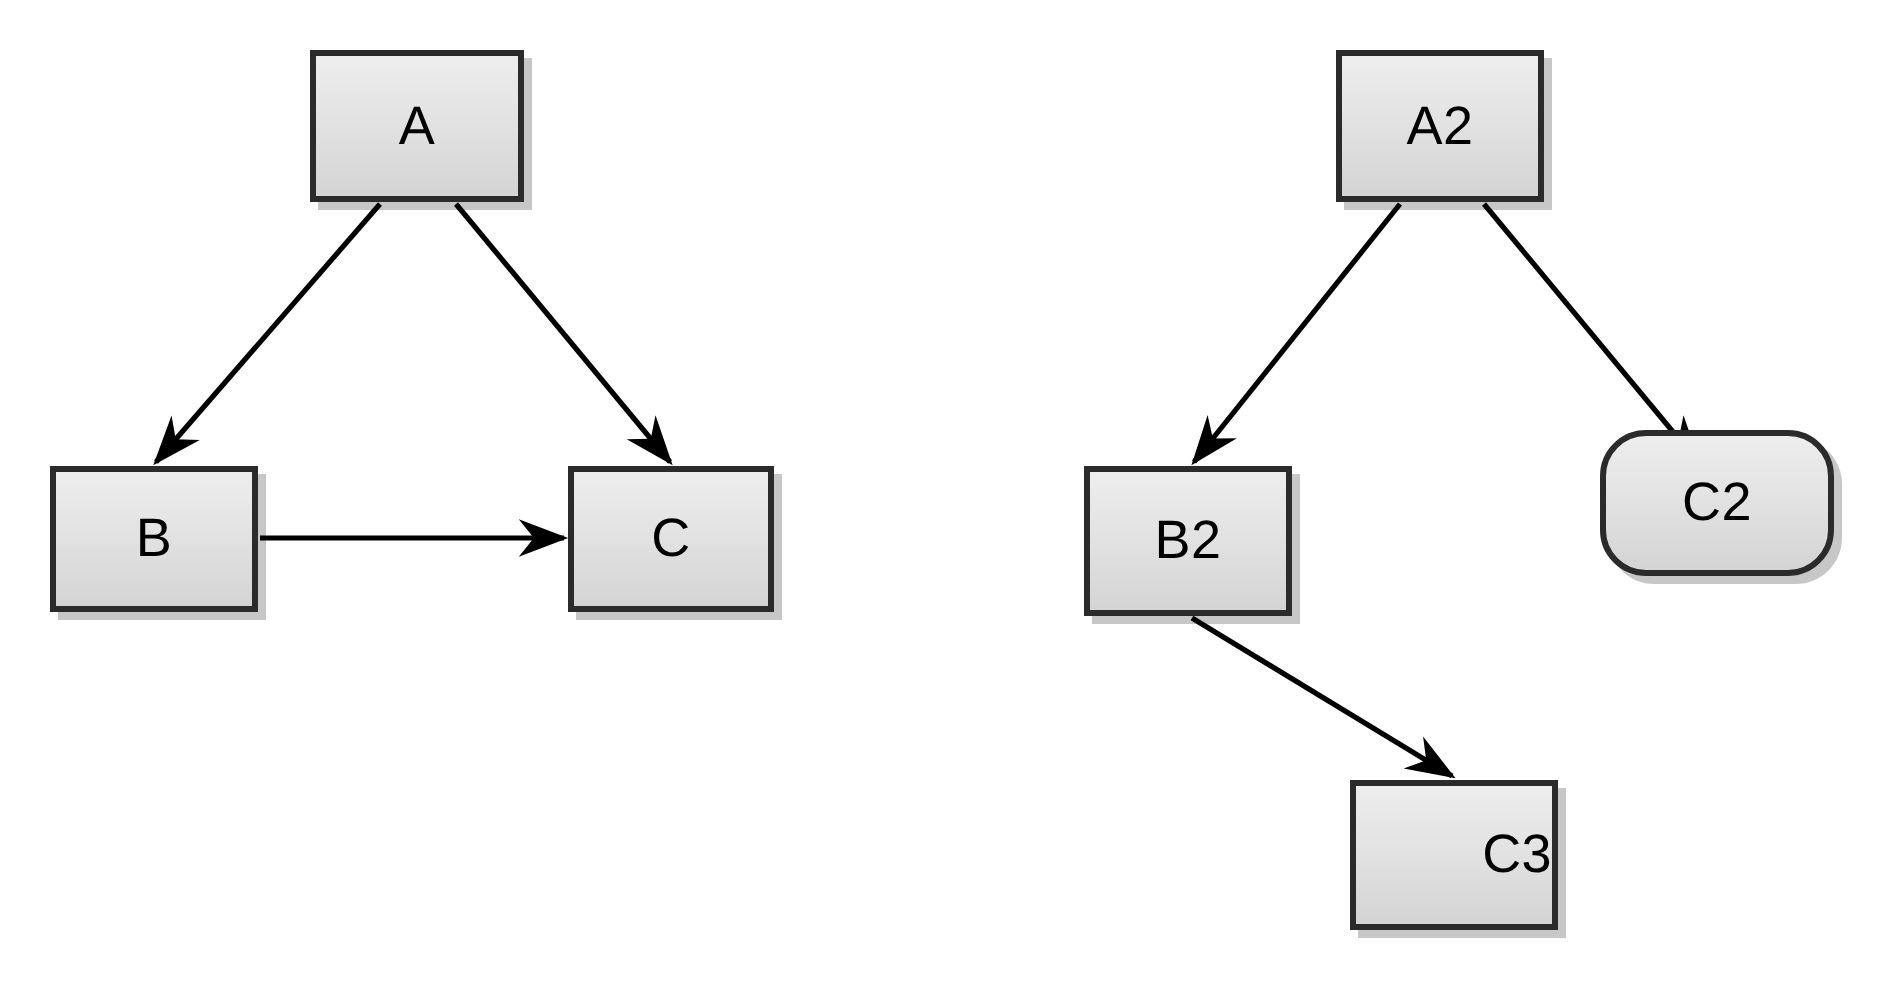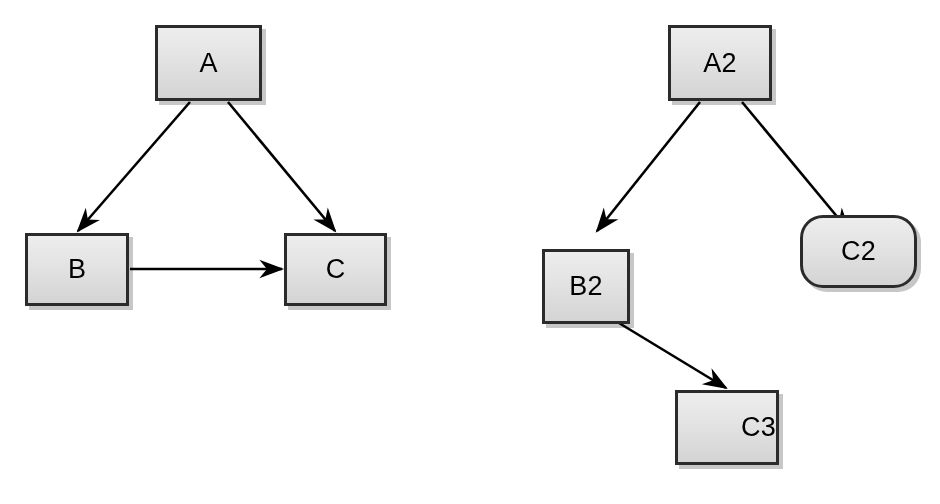--- a/index.html
+++ b/index.html
@@ -69,21 +69,21 @@
       </div>
       <div class="node" style="left: 25px; top: 233px; width: 104px; height: 73px;">
         <span>B</span>
       </div>
       <div class="node" style="left: 284px; top: 233px; width: 103px; height: 73px;">
         <span>C</span>
       </div>
       <div class="node" style="left: 668px; top: 25px; width: 104px; height: 76px;">
         <span>A2</span>
       </div>
-      <div class="node" style="left: 542px; top: 233px; width: 88px; height: 75px; margin-top: 16px;">
+      <div class="node" style="left: 542px; top: 233px; width: 104px; height: 75px;">
         <span>B2</span>
       </div>
       <div class="node" style="left: 800px; top: 215px; width: 117px; height: 73px; border-radius: 23px;">
         <span>C2</span>
       </div>
       <div class="node" style="left: 675px; top: 390px; width: 104px; height: 75px; justify-content: flex-end;">
         <span>C3</span>
       </div>
     </div>
 

